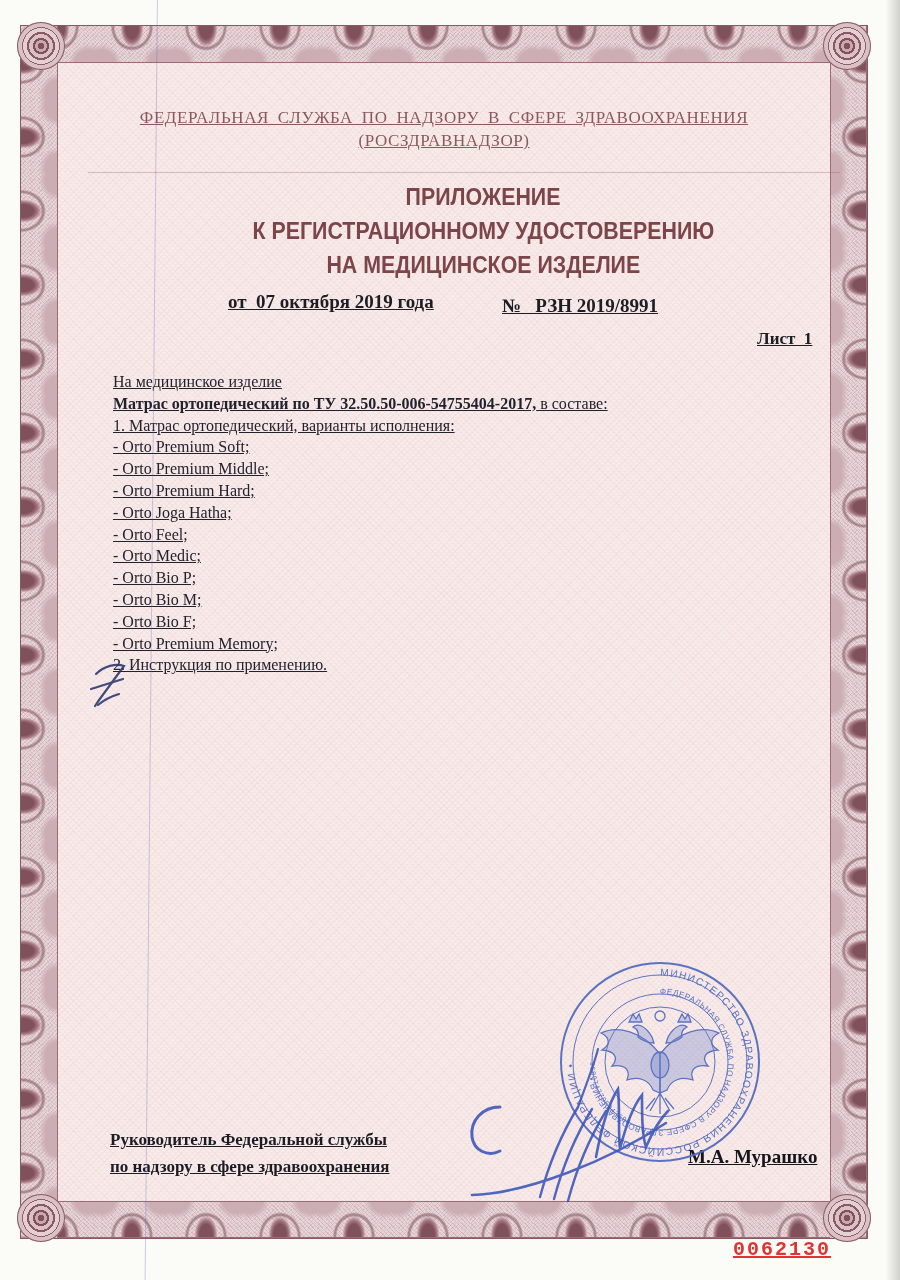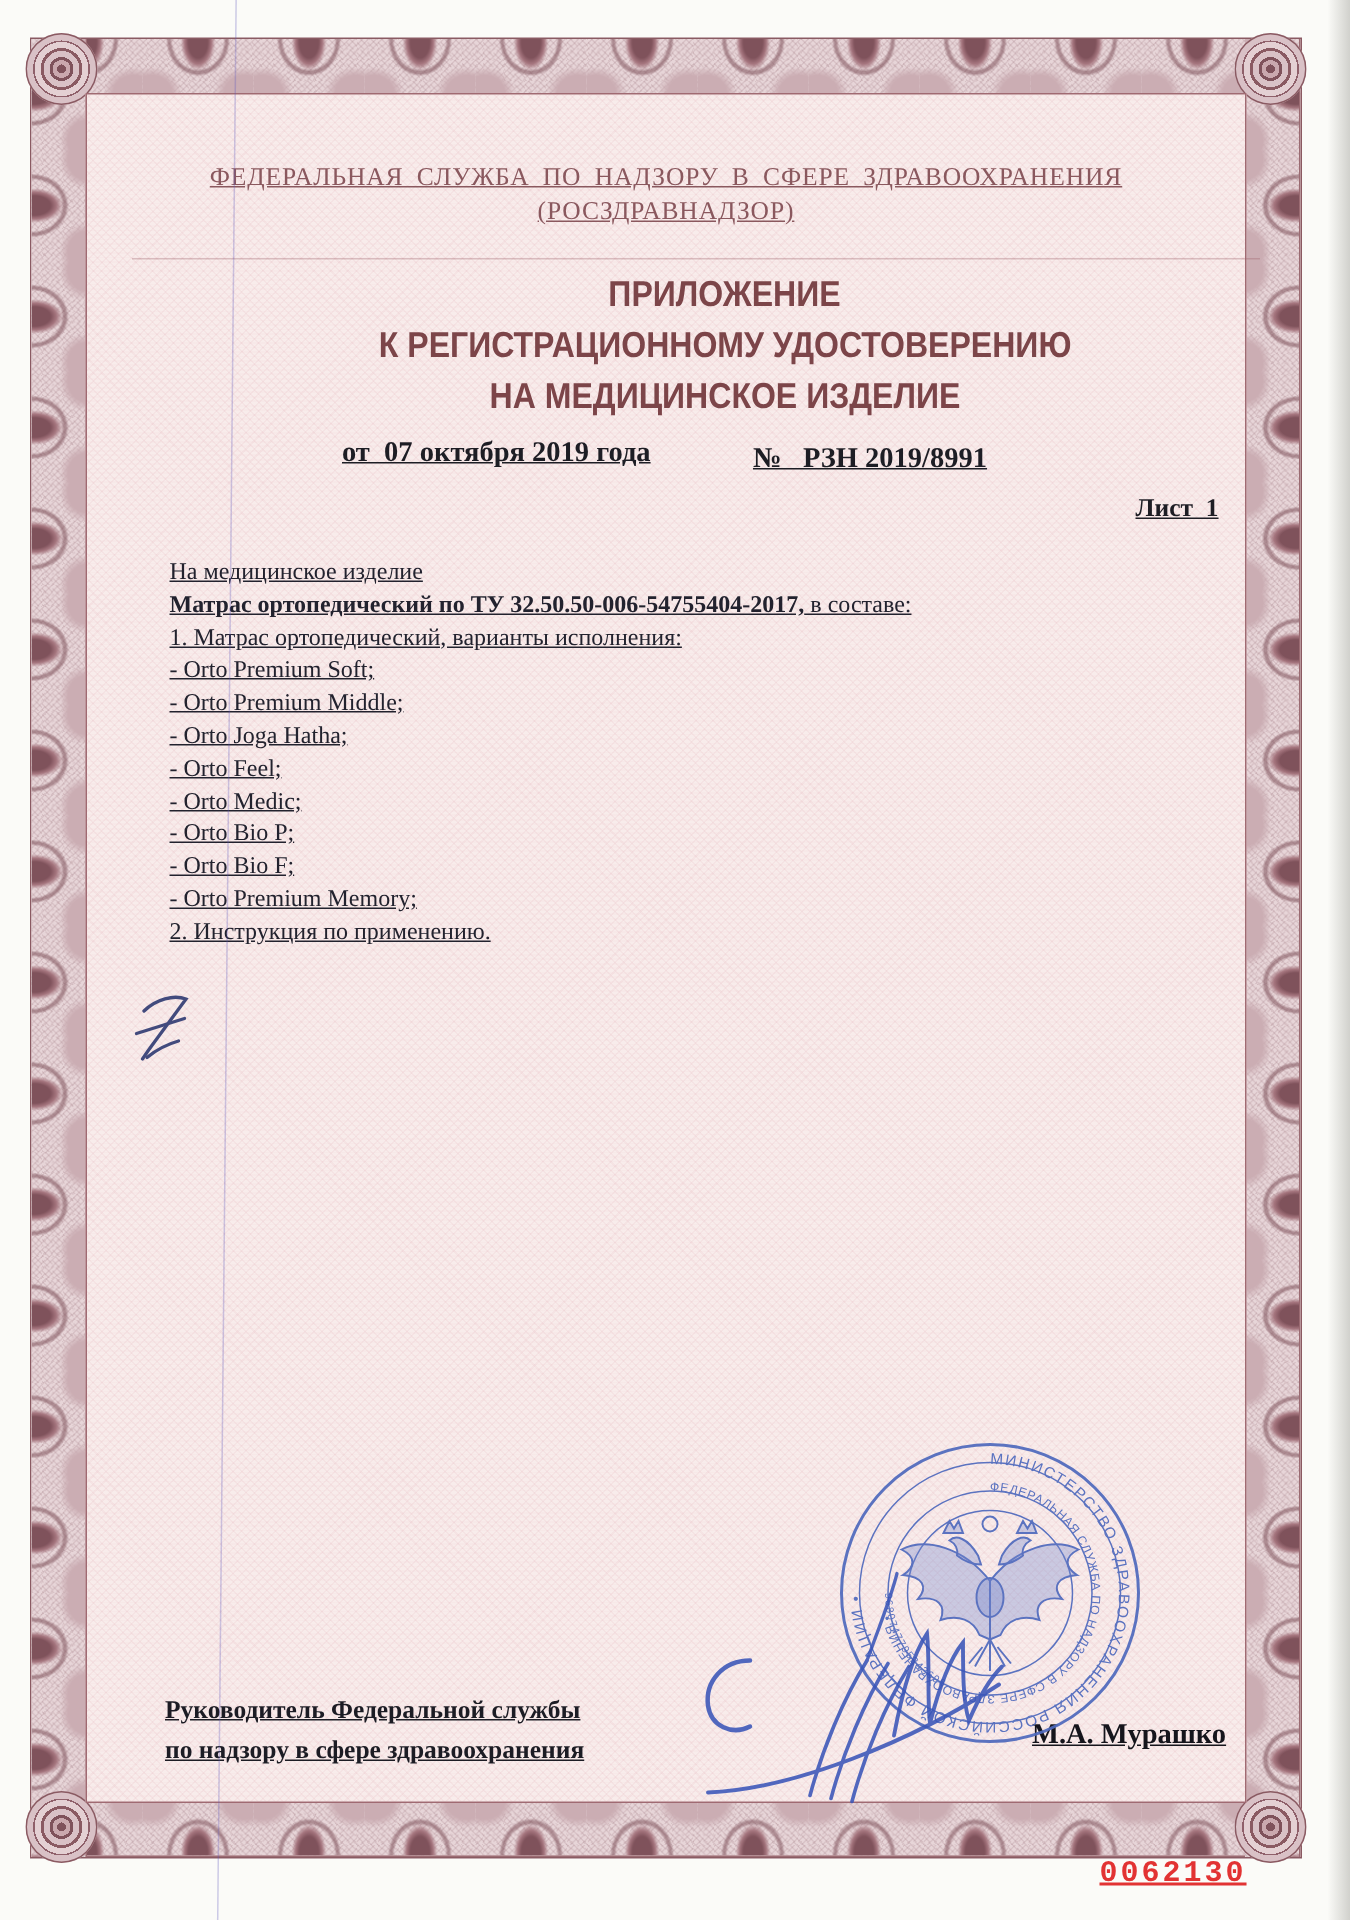--- a/index.html
+++ b/index.html
@@ -97,24 +97,26 @@
   <div class="abs date-line" style="left:228px;top:291px;">от  07 октября 2019 года</div>
   <div class="abs date-line" style="left:502px;top:295px;">№   РЗН 2019/8991</div>
   <div class="abs sheet" style="left:757px;top:329px;text-align:center;">Лист  1</div>
 
   <div class="abs body-block">
     <div class="bl">На медицинское изделие</div>
     <div class="bl"><b>Матрас ортопедический по ТУ 32.50.50-006-54755404-2017,</b><span> в составе:</span></div>
     <div class="bl">1. Матрас ортопедический, варианты исполнения:</div>
     <div class="bl">- Orto Premium Soft;</div>
     <div class="bl">- Orto Premium Middle;</div>
+    <div class="bl">- Orto Premium Hard;</div>
     <div class="bl">- Orto Joga Hatha;</div>
     <div class="bl">- Orto Feel;</div>
     <div class="bl">- Orto Medic;</div>
     <div class="bl">- Orto Bio P;</div>
+    <div class="bl">- Orto Bio M;</div>
     <div class="bl">- Orto Bio F;</div>
     <div class="bl">- Orto Premium Memory;</div>
     <div class="bl">2. Инструкция по применению.</div>
   </div>
 
   <svg class="overlay" style="left:86px;top:658px;" width="52" height="54" viewBox="0 0 52 54">
     <g fill="none" stroke="#23306b" stroke-width="2.2" stroke-linecap="round" opacity=".85">
       <path d="M10,16 C18,8 30,5 38,8 L16,38 C13,42 11,45 9,48"></path>
       <path d="M5,31 L37,21"></path>
       <path d="M12,47 C18,42 26,38 33,36"></path>

